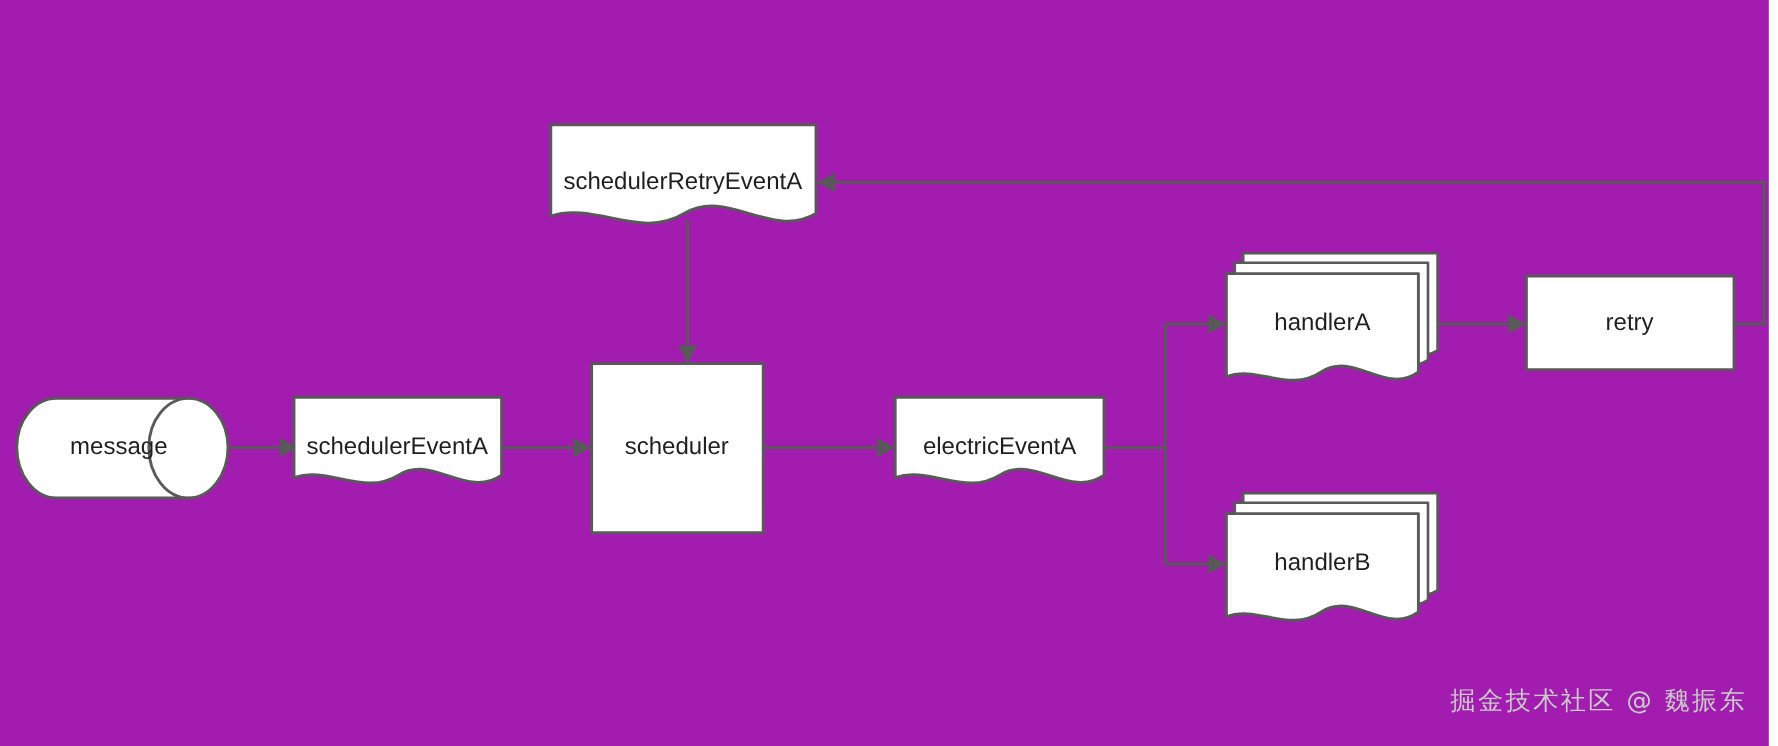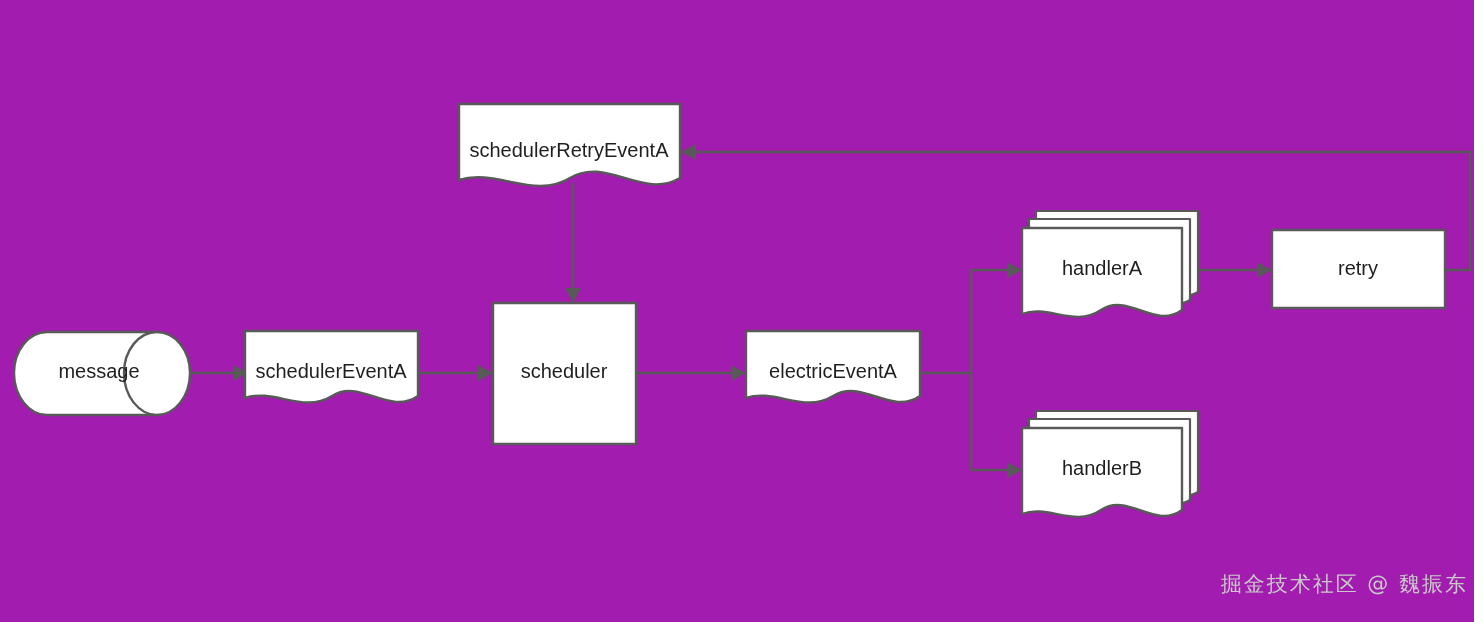--- a/index.html
+++ b/index.html
@@ -49,21 +49,21 @@
     stroke-width: 2.4;
     stroke-linejoin: miter;
     stroke-linecap: butt;
   }
   .arrowhead {
     fill: #595959;
     stroke: none;
   }
   .watermark {
     position: absolute;
-    right: 6px;
+    right: 18px;
     bottom: 24px;
     font-family: "DejaVu Sans", sans-serif;
     font-size: 21px;
     color: #c9c9c9;
     letter-spacing: 2px;
     white-space: nowrap;
     user-select: none;
   }
 </style>
 </head>

